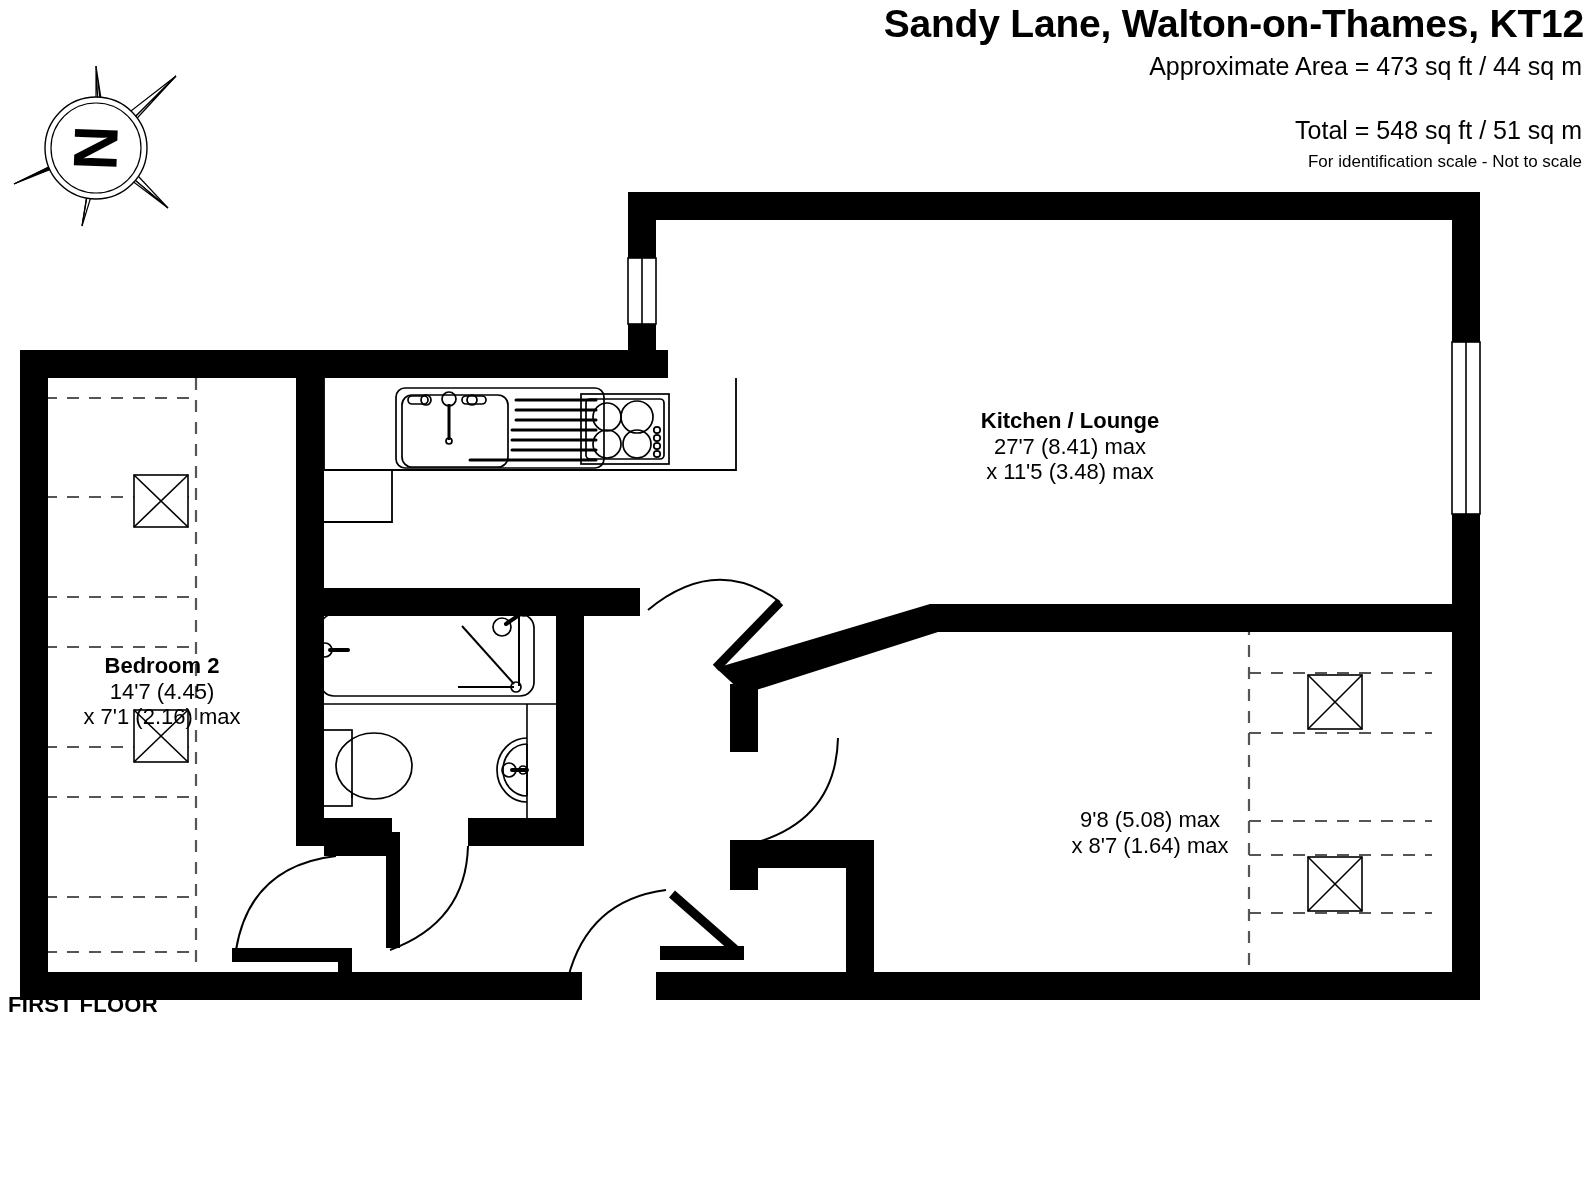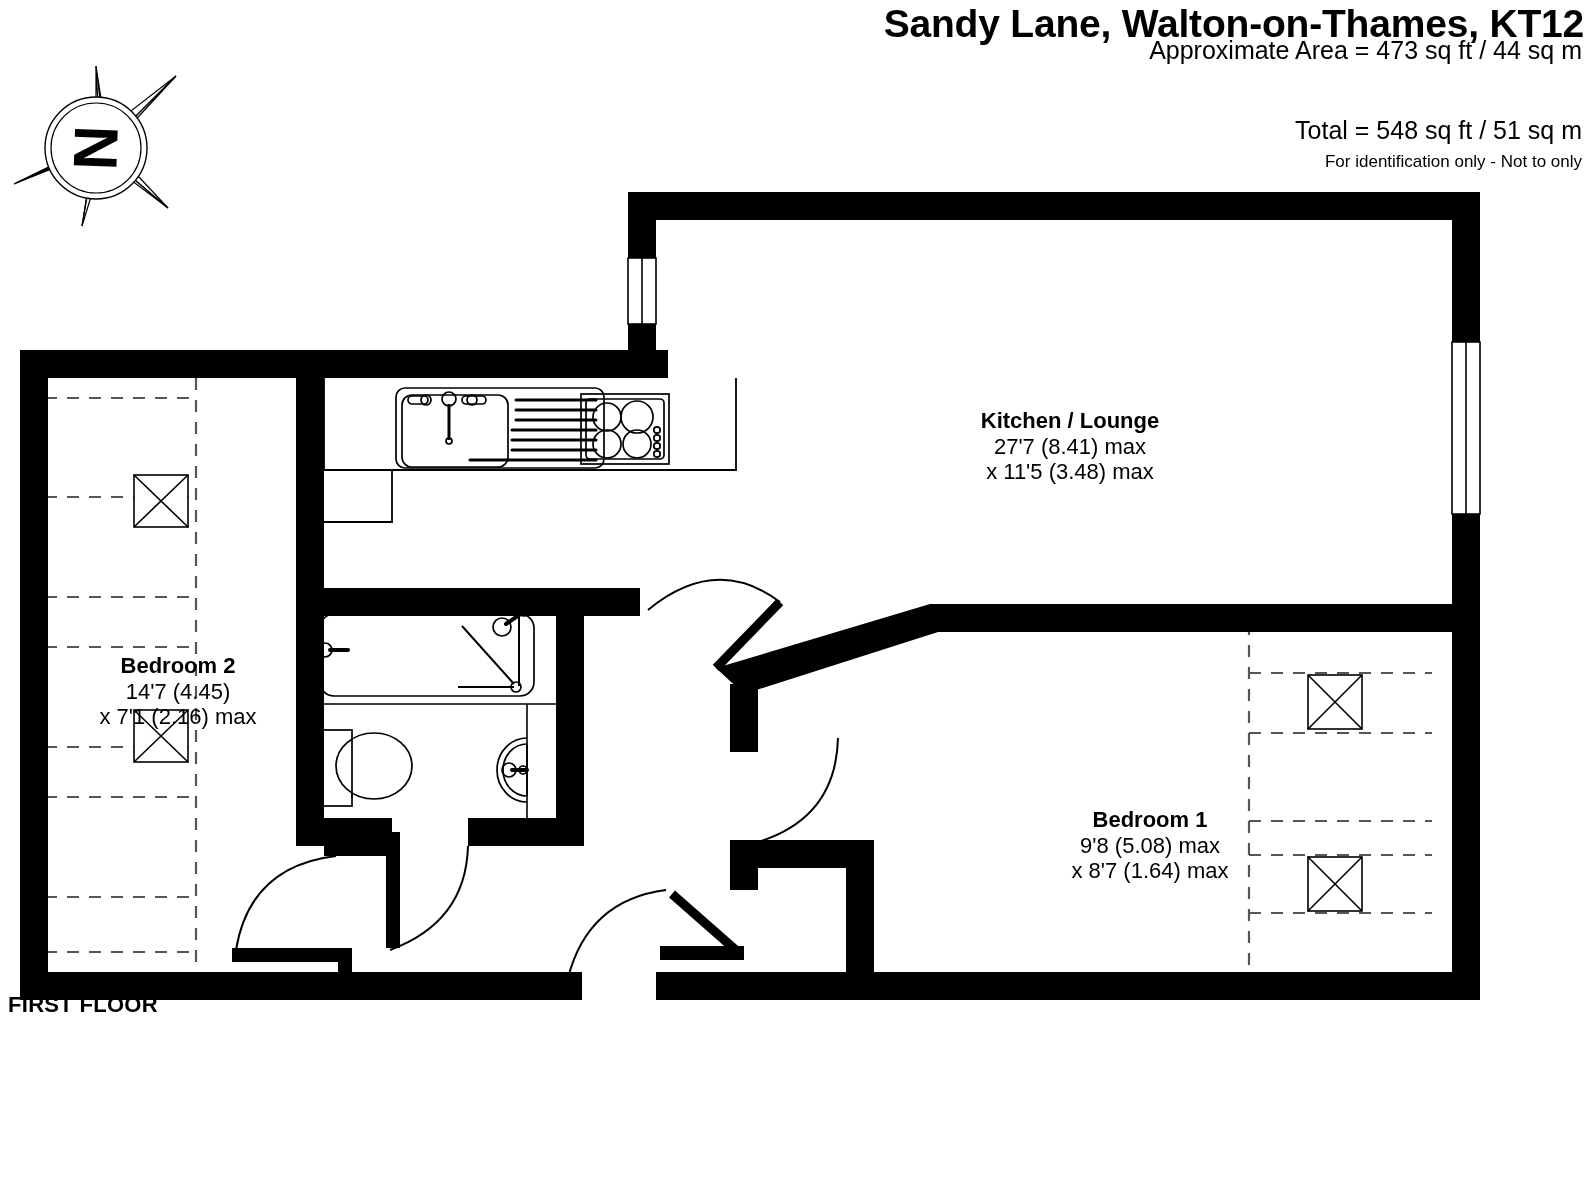--- a/index.html
+++ b/index.html
@@ -32,21 +32,21 @@
     font-weight: bold;
     letter-spacing: -0.2px;
     white-space: nowrap;
   }
   .area-line {
     position: absolute;
     right: 10px;
     font-size: 25px;
     white-space: nowrap;
   }
-  #area-approx { top: 36px; }
+  #area-approx { top: 52px; }
   #area-limited { top: 84px; }
   #area-total { top: 116px; }
   #not-to-scale {
     position: absolute;
     right: 10px;
     top: 152px;
     font-size: 17px;
     white-space: nowrap;
   }
 
@@ -80,21 +80,21 @@
     font-size: 22px;
     font-weight: bold;
     display: block;
   }
   .room-label .rl-dim {
     font-size: 22px;
     display: block;
   }
   #label-kitchen { left: 920px; top: 384px; width: 300px; }
   #label-bed1    { left: 1000px; top: 783px; width: 300px; }
-  #label-bed2    { left: 28px;  top: 629px; width: 300px; }
+  #label-bed2    { left: 12px;  top: 629px; width: 300px; }
 
   
   #floor-caption {
     position: absolute;
     left: 8px;
     top: 992px;
     font-size: 22px;
     font-weight: bold;
     letter-spacing: 0.3px;
   }
@@ -108,21 +108,21 @@
     height: 132px;
   }
 </style>
 </head>
 <body>
 
 <div id="header">
   <div id="title">Sandy Lane, Walton-on-Thames, KT12</div>
   <div class="area-line" id="area-approx">Approximate Area = 473 sq ft / 44 sq m</div>
   <div class="area-line" id="area-total">Total = 548 sq ft / 51 sq m</div>
-  <div id="not-to-scale">For identification only - Not to only</div>
+  <div id="not-to-scale">For identification scale - Not to scale</div>
 </div>
 
 <div id="compass">
   <svg width="170" height="180" viewBox="0 0 170 180">
 
     <polygon points="88,8 96,74 168,18 100,86" fill="#ffffff" stroke="#000" stroke-width="1.2"></polygon>
     <polygon points="168,18 100,86 160,150 96,96" fill="#ffffff" stroke="#000" stroke-width="1.2"></polygon>
     <polygon points="160,150 96,96 74,168 86,94" fill="#ffffff" stroke="#000" stroke-width="1.2"></polygon>
     <polygon points="74,168 86,94 6,126 88,86" fill="#000000" stroke="#000" stroke-width="1.2"></polygon>
     <polygon points="6,126 88,86 88,8 92,84" fill="#ffffff" stroke="#000" stroke-width="1.2"></polygon>
@@ -335,21 +335,20 @@
 </svg>
 </div>
 
 <div class="room-label" id="label-kitchen">
   <span class="rl-name">Kitchen / Lounge</span>
   <span class="rl-dim">27'7 (8.41) max</span>
   <span class="rl-dim">x 11'5 (3.48) max</span>
 </div>
 
 <div class="room-label" id="label-bed1">
-  <span class="rl-name">Bedroom 1</span>
   <span class="rl-dim">9'8 (5.08) max</span>
   <span class="rl-dim">x 8'7 (1.64) max</span>
 </div>
 
 <div class="room-label" id="label-bed2">
   <span class="rl-name">Bedroom 2</span>
   <span class="rl-dim">14'7 (4.45)</span>
   <span class="rl-dim">x 7'1 (2.16) max</span>
 </div>
 

